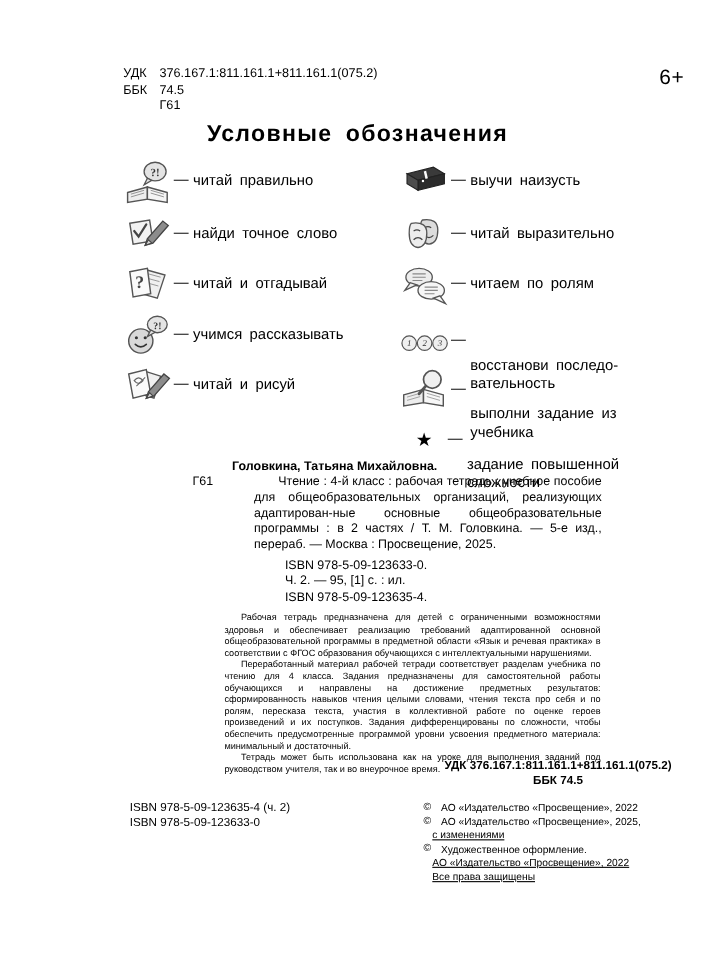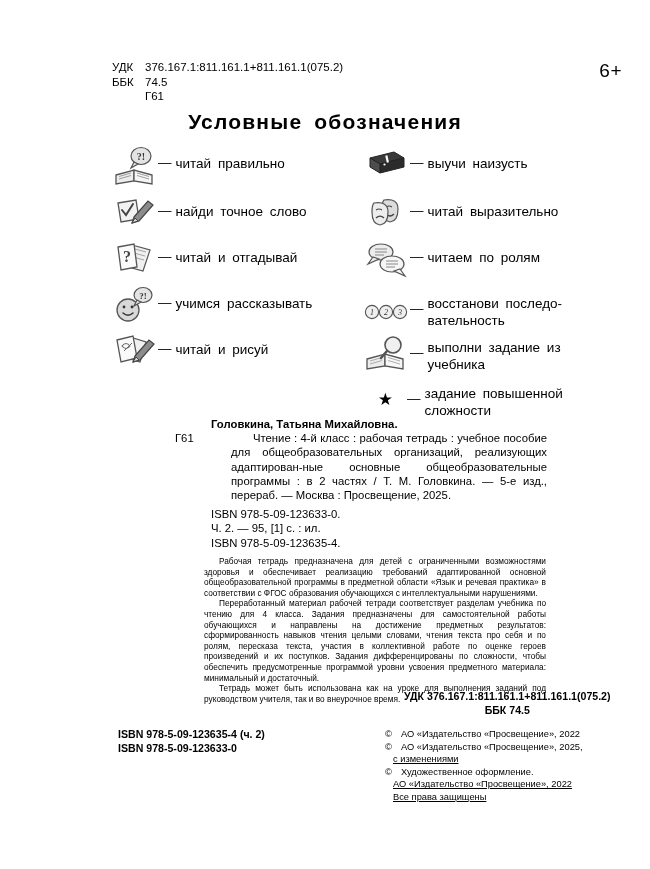--- a/index.html
+++ b/index.html
@@ -79,21 +79,21 @@
     font-size: 13.5px;
     padding-top: 12px;
     padding-right: 4px;
   }
   .legend-label {
     font-size: 13.5px;
     line-height: 17px;
     padding-top: 12px;
     word-spacing: 3px;
   }
-  .legend-label.wrap2 { padding-top: 6px; }
+  .legend-label.wrap2 { padding-top: 6px; margin-top: 28px; }
 
   .row-h-48 { height: 48px; }
   .row-h-44 { height: 44px; }
   .row-h-46 { height: 46px; }
   .row-h-52 { height: 52px; }
 
   .star-glyph {
     width: 46px;
     text-align: center;
     font-size: 17px;
@@ -127,21 +127,21 @@
   #biblio .desc {
     margin-left: 56px;
     text-indent: 22px;
     text-align: justify;
     hyphens: manual;
   }
   #biblio .isbn-group {
     margin-left: 36px;
     margin-top: 5px;
   }
-  #biblio .isbn-group div { white-space: nowrap; }
+  #biblio .isbn-group div { white-space: nowrap; margin-left: 48px; }
 
   
   #annotation {
     position: absolute;
     left: 204px;
     top: 556px;
     width: 342px;
     font-size: 8.3px;
     line-height: 10.6px;
     text-align: justify;
@@ -163,21 +163,21 @@
     text-align: center;
   }
 
   
   #isbn-bottom {
     position: absolute;
     left: 118px;
     top: 728px;
     font-size: 10.6px;
     line-height: 13.5px;
-    font-weight: bold;
+    font-weight: normal;
     white-space: nowrap;
   }
 
   
   #copyright {
     position: absolute;
     left: 385px;
     top: 728px;
     width: 250px;
     font-size: 9.3px;

